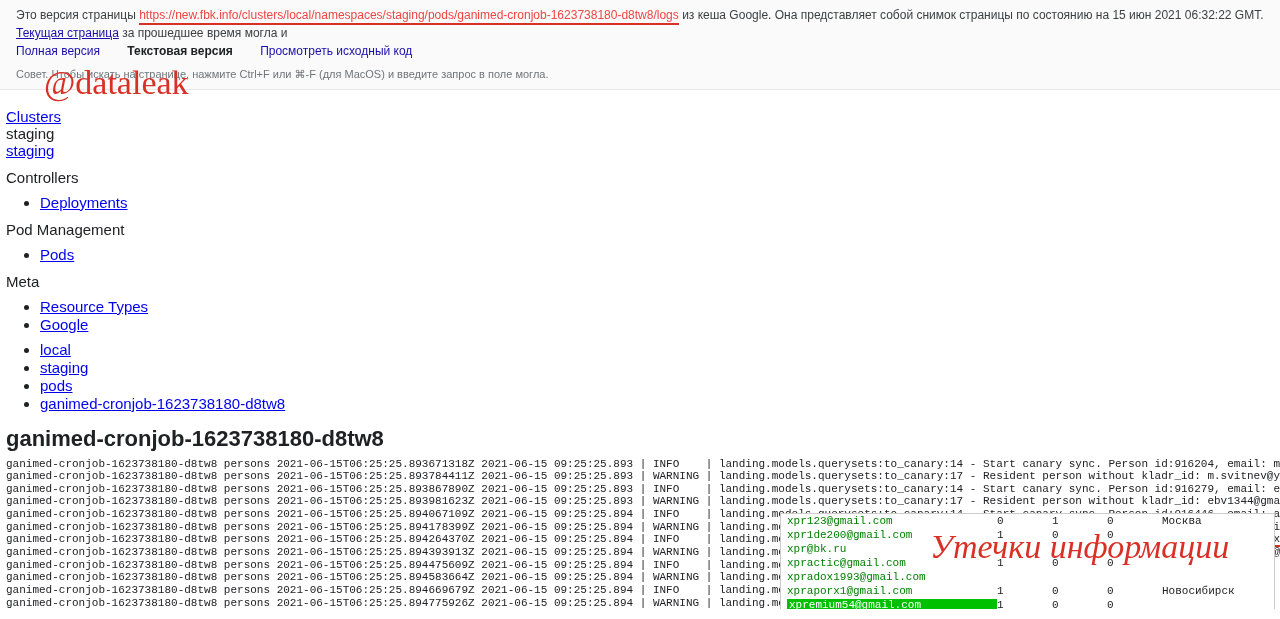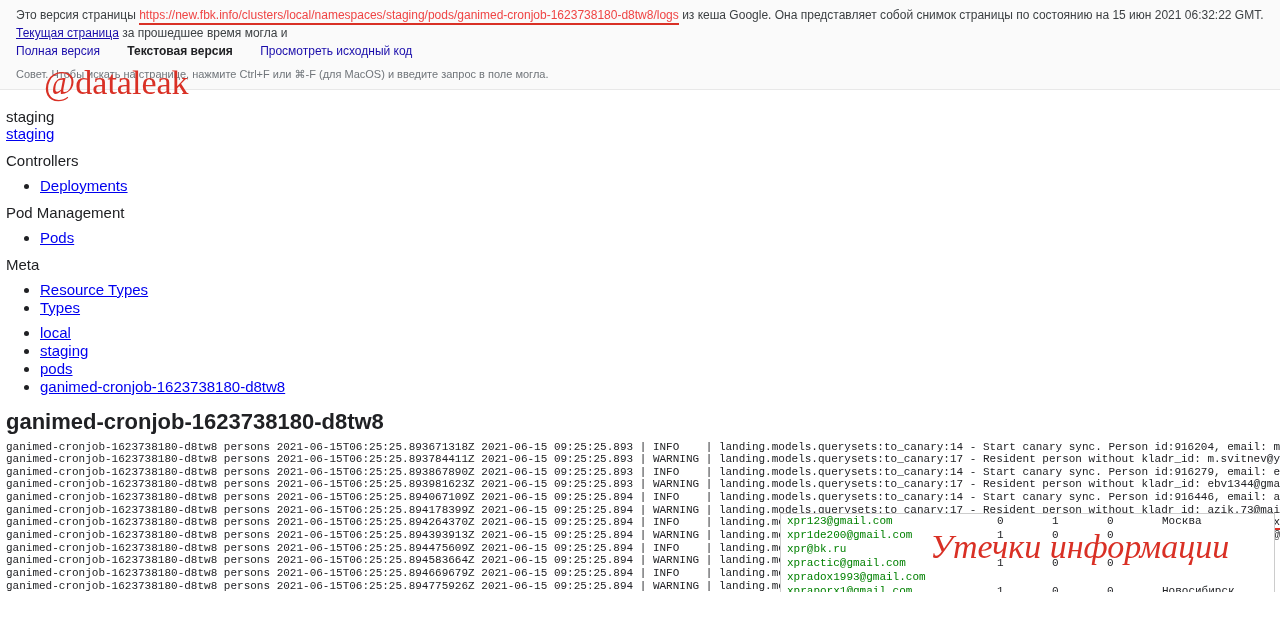--- a/index.html
+++ b/index.html
@@ -46,37 +46,38 @@
     <span style="text-decoration:none;">Полная версия</span>
     <span class="active">Текстовая версия</span>
     <span style="text-decoration:none;">Просмотреть исходный код</span>
   </div>
   <div class="cache-tip">Совет. Чтобы искать на странице, нажмите Ctrl+F или ⌘-F (для MacOS) и введите запрос в поле могла.</div>
 </div>
 
 <div class="watermark">@dataleak</div>
 
 <div class="nav-area">
+  <a href="#" class="link">Clusters</a>
   <span class="plain">staging</span>
   <a href="#" class="link">staging</a>
 
   <div class="section-head">Controllers</div>
   <ul class="ul">
     <li><a href="#">Deployments</a></li>
   </ul>
 
   <div class="section-head">Pod Management</div>
   <ul class="ul">
     <li><a href="#">Pods</a></li>
   </ul>
 
   <div class="section-head">Meta</div>
   <ul class="ul">
     <li><a href="#">Resource Types</a></li>
-    <li><a href="#">Types</a></li>
+    <li><a href="#">Google</a></li>
   </ul>
 
   <ul class="ul" id="bc-list">
       <li><a href="#">local</a></li>
       <li><a href="#">staging</a></li>
       <li><a href="#">pods</a></li>
       <li><a href="#">ganimed-cronjob-1623738180-d8tw8</a></li>
     </ul>
 </div>
 

